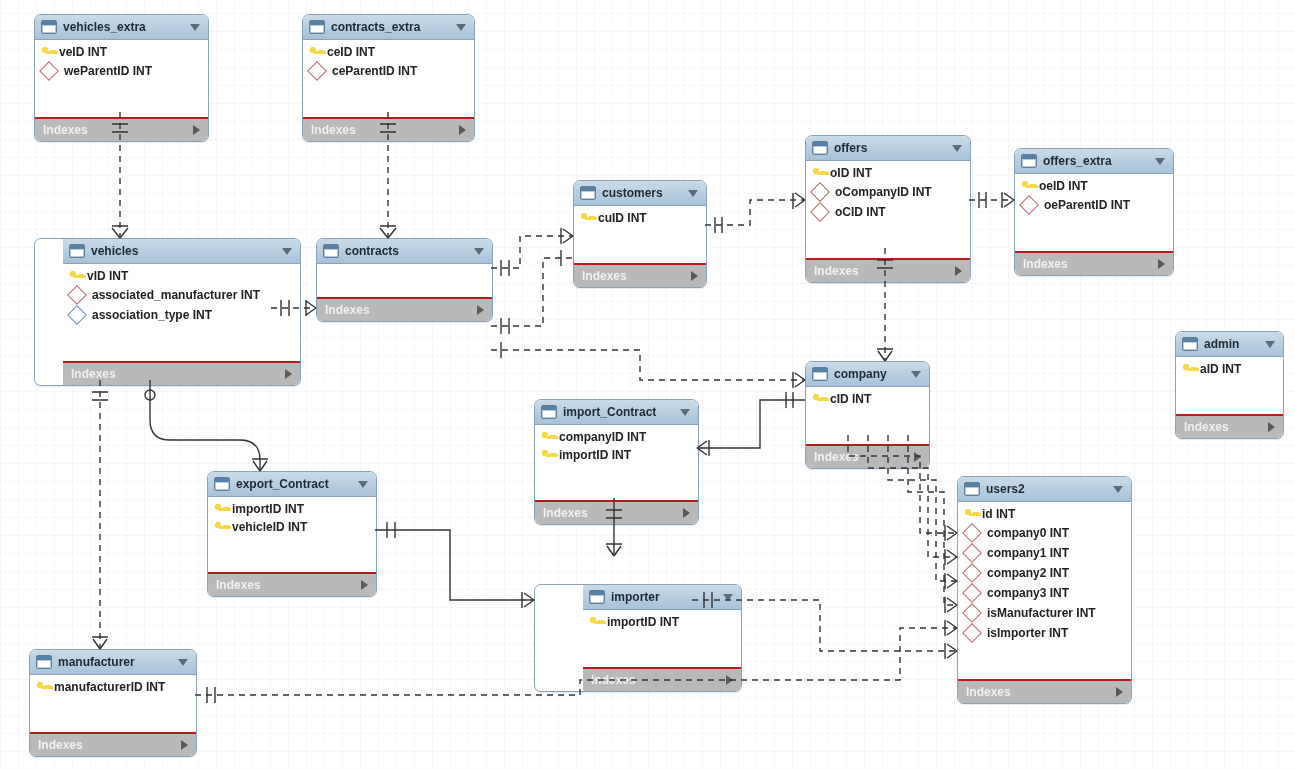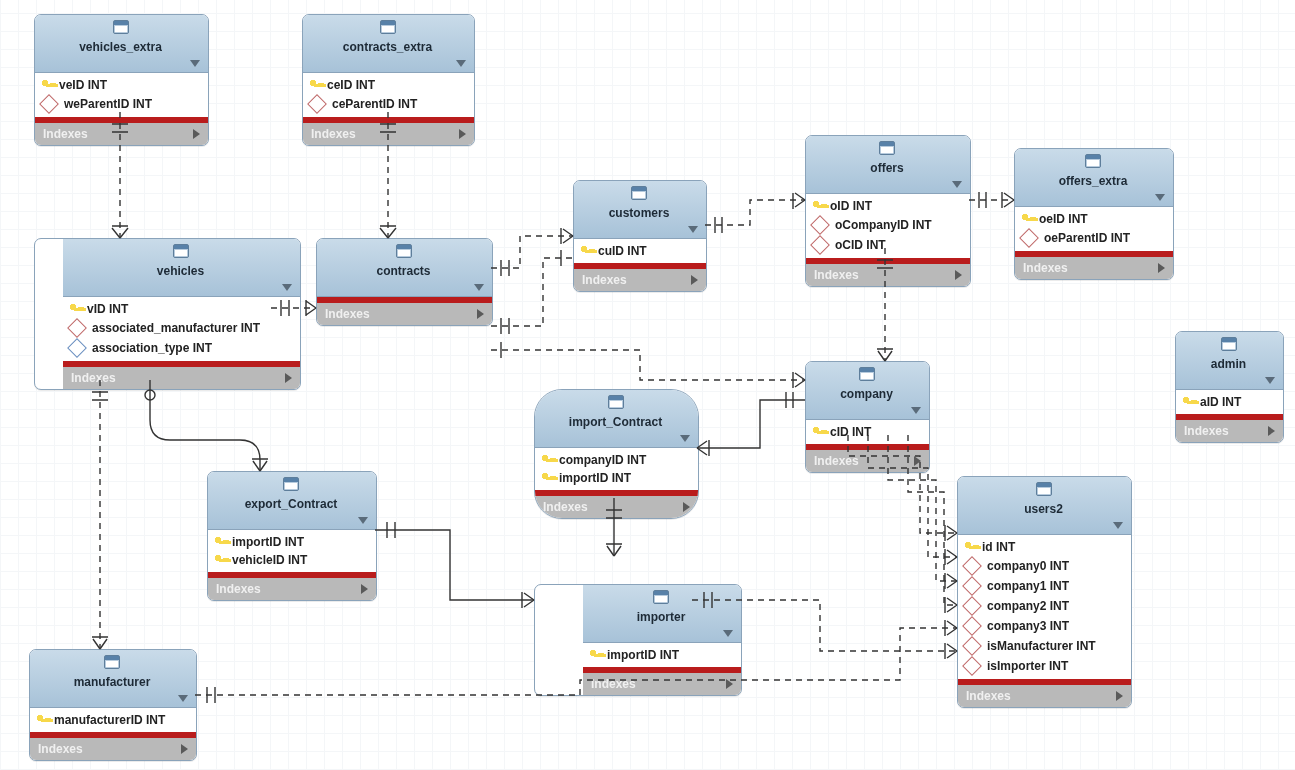--- a/index.html
+++ b/index.html
@@ -31,21 +31,20 @@
   }
   .entity .hdr {
     display: flex;
     align-items: center;
     gap: 6px;
     padding: 5px 8px 5px 6px;
     background: linear-gradient(#c9dbe9, #a7c2d8);
     border-bottom: 1px solid #8aa3ba;
     font-weight: bold;
     color: #1d2a36;
-    flex-direction: column;
   }
   .entity .hdr .tbl-icon {
     width: 14px; height: 12px;
     display: inline-block;
     background:
       linear-gradient(#5881a8,#5881a8) 0 0/100% 4px no-repeat,
       linear-gradient(#fff,#fff) 1px 5px/12px 6px no-repeat,
       #b7cbdd;
     border: 1px solid #5e7e9b;
     border-radius: 2px;
@@ -92,21 +91,22 @@
     background: #fff;
   }
   .ic.dia.blue { border-color: #6a8fc0; }
   .entity .idx {
     display: flex;
     align-items: center;
     padding: 4px 8px 4px 8px;
     background: #b9b9b9;
     color: #f0f0f0;
     font-weight: bold;
-    border-top: 6px solid #b91c1c;
+    border-top: 2px solid #b91c1c;
+    margin-top: 33px;
   }
   .entity .idx .tri2 {
     margin-left: auto;
     width: 0; height: 0;
     border-top: 5px solid transparent;
     border-bottom: 5px solid transparent;
     border-left: 7px solid #5a5a5a;
   }
 
   svg.lines {
@@ -299,21 +299,21 @@
         <div class="col">
           <span class="ic key"></span>
           <span>cID INT</span>
         </div>
       </div>
       <div class="idx">
         <span>Indexes</span>
         <span class="tri2"></span>
       </div>
     </div>
-    <div class="entity" style="left: 534px; top: 389px; width: 163px; border-radius: 28px;">
+    <div class="entity" style="left: 534px; top: 399px; width: 163px;">
       <div class="hdr">
         <span class="tbl-icon"></span>
         <span>import_Contract</span>
         <span class="tri"></span>
       </div>
       <div class="cols">
         <div class="col">
           <span class="ic key"></span>
           <span>companyID INT</span>
         </div>

